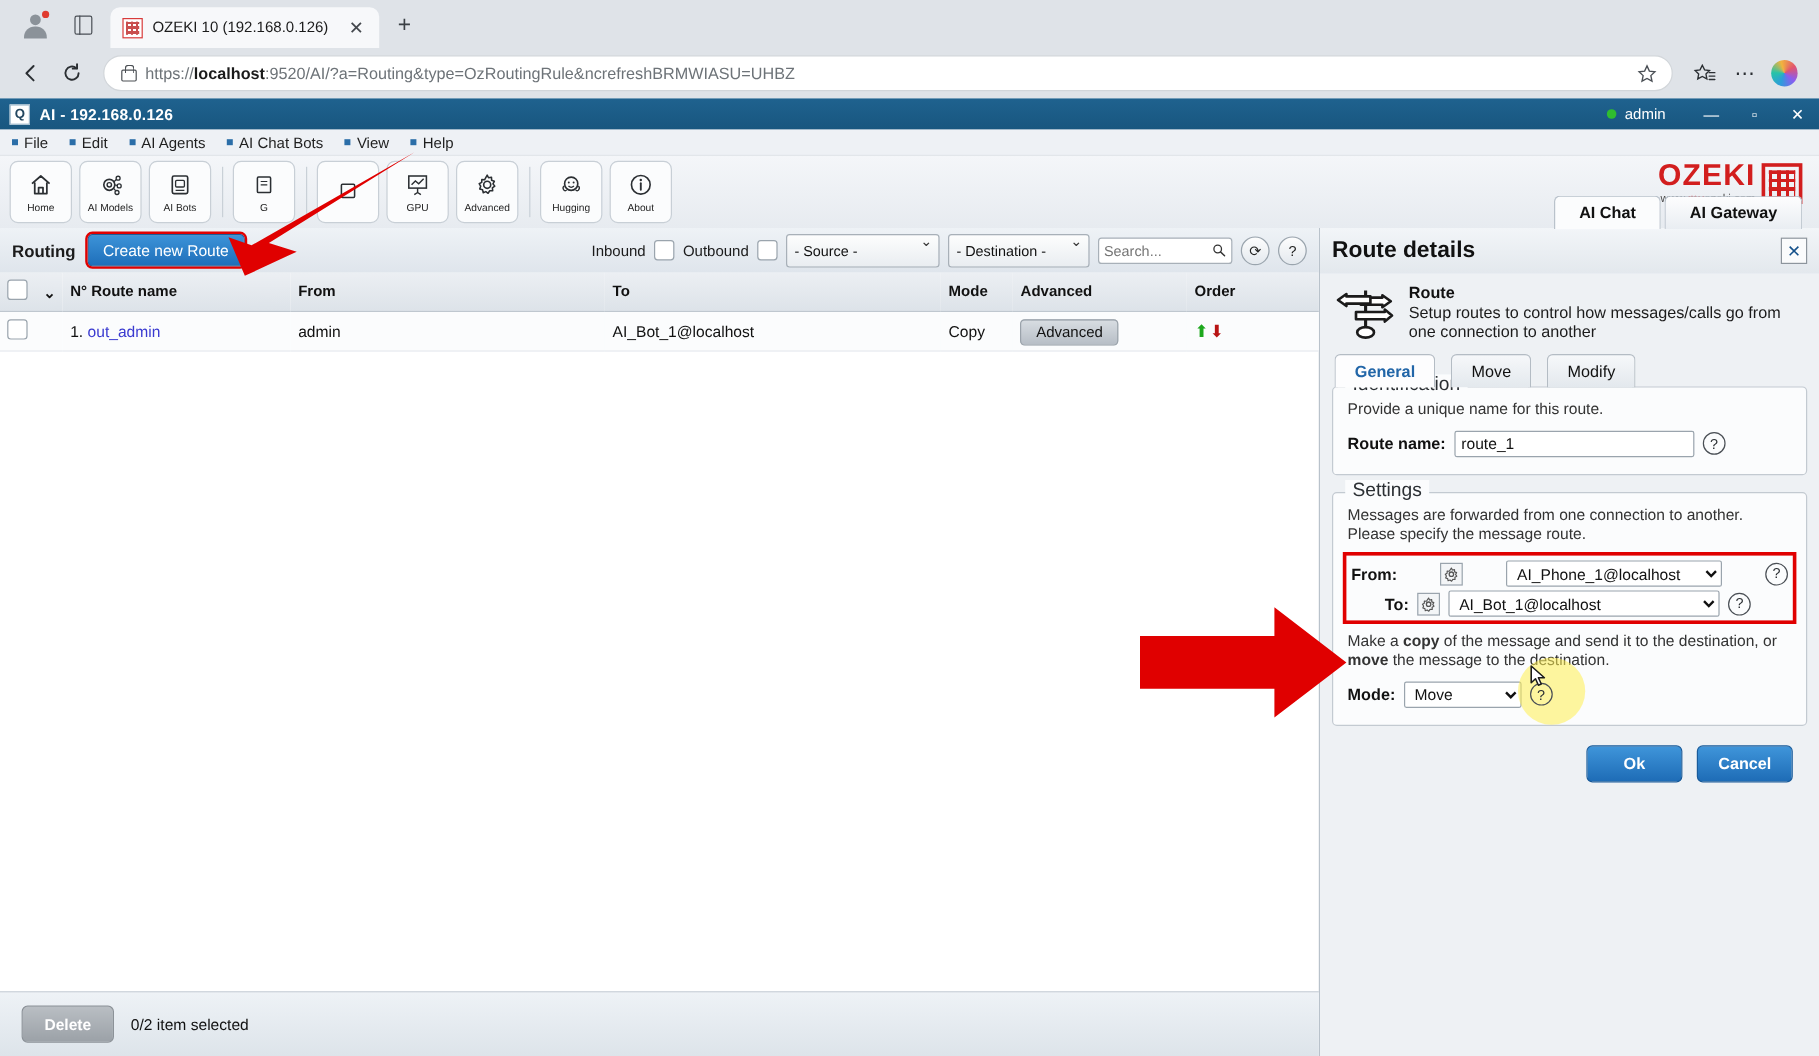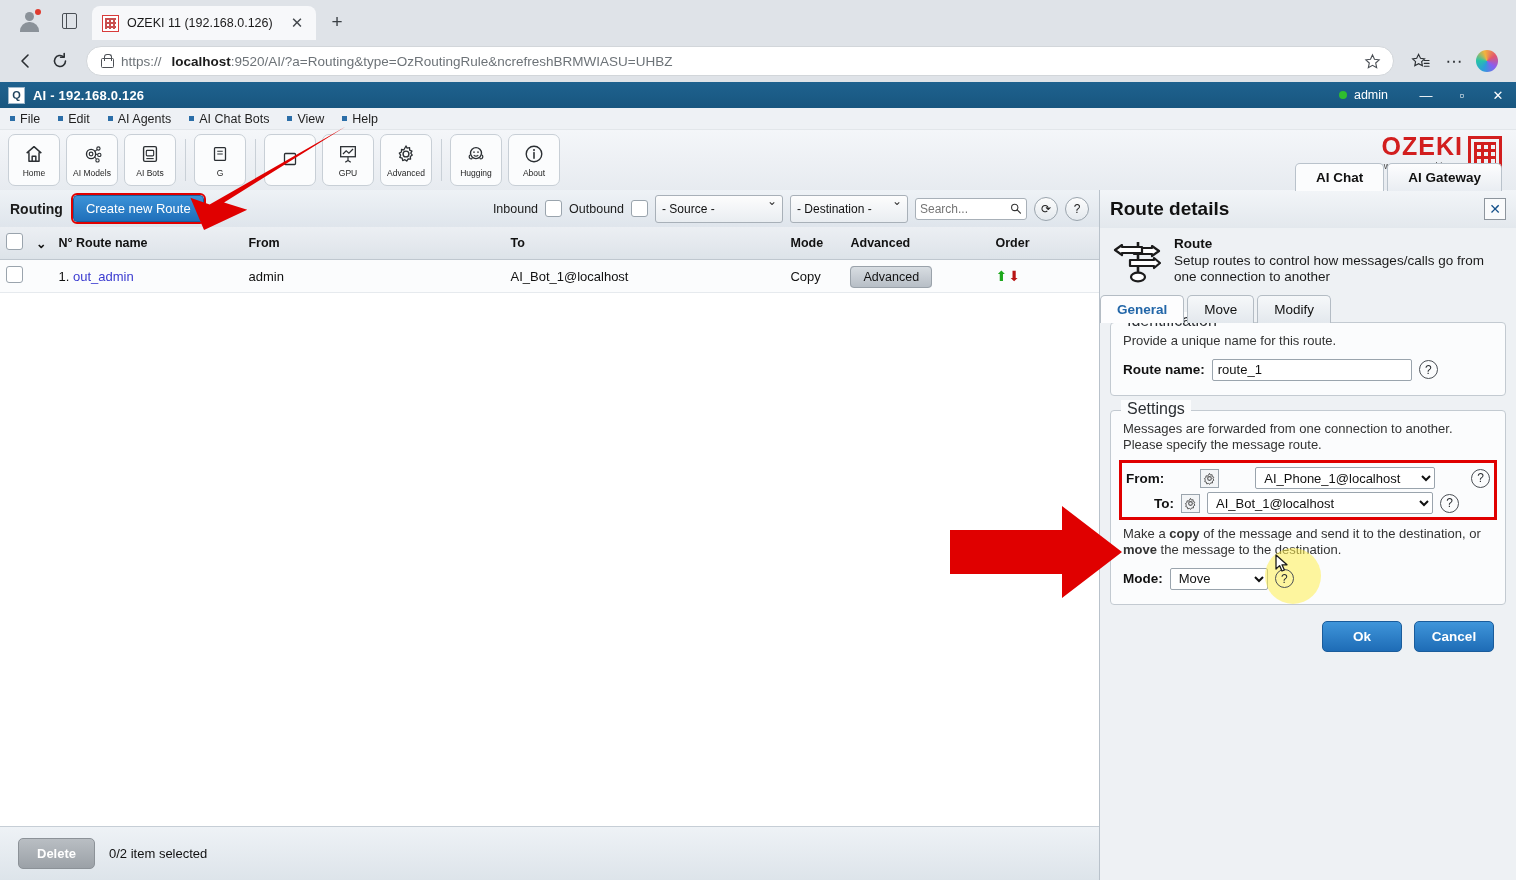--- a/index.html
+++ b/index.html
@@ -42,21 +42,21 @@
   .nav-icon { width: 32px; height: 32px; display:flex; align-items:center; justify-content:center; border-radius:4px; cursor:pointer; color:#2b2f33; }
   .urlbar {
     flex: 1; height: 30px; background: #ffffff; border-radius: 16px;
     display:flex; align-items:center; padding: 0 6px 0 14px; margin: 0 8px;
     border: 1px solid #d2d6da; cursor: text; gap: 9px;
   }
   .lock { width:11px; height:14px; position:relative; flex:none; }
   .lock:before { content:""; position:absolute; left:0; bottom:0; width:11px; height:8px; border:1.4px solid #4c5055; border-radius:1.5px; }
   .lock:after { content:""; position:absolute; left:2.6px; top:0px; width:6px; height:6px; border:1.4px solid #4c5055; border-bottom:none; border-radius:3px 3px 0 0; }
   .url-text { font-size: 13.5px; color: #6d7378; white-space: nowrap; flex:1; }
-  .url-text b { color: #1b1b1b; font-weight: 600; margin-left: 10px; }
+  .url-text b { color: #1b1b1b; font-weight: 600; }
   .star { width:30px;height:30px; display:flex;align-items:center;justify-content:center; cursor:pointer; }
   .copilot { width:22px; height:22px; border-radius:50%;
     background: conic-gradient(from 200deg, #2d9cdb, #27c3a8, #f2b33d, #e2556e, #8a5cf0, #2d9cdb);
     margin: 0 8px 0 4px; cursor:pointer; }
 
   
   .app-window { width: 1516px; height: 798px; position: relative; background: #f2f4f7; }
   .app-titlebar {
     height: 26px; background: linear-gradient(to bottom, #1f628f, #18567f);
     display: flex; align-items: center; padding-left: 8px; color: #ffffff;
@@ -149,21 +149,21 @@
   
   .right-pane { width: 416px; background: #eef1f4; display:flex; flex-direction:column; }
   .rp-head { height: 38px; background: linear-gradient(to bottom,#f2f5f8,#e3e8ed); display:flex; align-items:center; padding: 0 10px; }
   .rp-title { font-size: 19px; font-weight: bold; color: #111; }
   .rp-close { margin-left:auto; width:22px; height:22px; border:1px solid #8d959d; background:#fafbfc; display:flex; align-items:center; justify-content:center; font-size:14px; color:#14508a; cursor:pointer; }
   .rp-desc { display:flex; gap: 10px; padding: 8px 12px 10px 12px; background:#eef1f4; align-items:flex-start; }
   .route-ico { width: 52px; height: 48px; flex: none; }
   .rp-desc-t1 { font-size: 13.5px; font-weight: bold; color:#111; }
   .rp-desc-t2 { font-size: 13.5px; color:#1b1b1b; line-height: 1.2; margin-top:2px; }
 
-  .tabs2 { display:flex; gap:3px; position: relative; z-index: 2; }
+  .tabs2 { display:flex; gap:13px; padding-left: 12px; position: relative; z-index: 2; }
   .tab2 { font-size: 13.5px; padding: 6px 16px; background: linear-gradient(to bottom,#f6f8fa,#e3e8ed);
           border:1px solid #b4bcc4; border-bottom:none; border-radius:5px 5px 0 0; cursor:pointer; color:#111; }
   .tab2.active { background:#fdfdfe; color:#2266a8; font-weight:bold; }
 
   .panel-body { flex:1; padding: 0 10px; }
   .fieldset { border: 1px solid #c3cad1; background: #fbfcfd; border-radius: 4px; padding: 10px 12px 14px 12px; margin-top: -1px; position: relative; }
   .fieldset + .fieldset { margin-top: 14px; }
   .legend { position:absolute; top:-11px; left:10px; background:#fbfcfd; padding: 0 6px; font-size: 16px; color:#2b2f33; }
   .hint { font-size: 13px; color:#333; line-height:1.25; }
   .row { display:flex; align-items:center; gap: 7px; margin-top: 9px; }
@@ -192,21 +192,21 @@
     <div class="profile-btn">
       <div class="head"></div>
         <div class="body"></div>
         <div class="dot"></div>
     </div>
     <div class="collections-btn">
         <div class="sq"></div>
       </div>
     <div class="tab">
       <div class="tab-favicon"></div>
-      <div class="tab-title">OZEKI 11 (192.168.0.126)</div>
+      <div class="tab-title">OZEKI 10 (192.168.0.126)</div>
       <div class="tab-close">✕</div>
     </div>
     <div class="newtab">+</div>
   </div>
   <div class="navbar">
     <div class="nav-icon">
       <svg width="18" height="18" viewBox="0 0 18 18">
           <path d="M11 3 L5 9 L11 15" fill="none" stroke="#2b2f33" stroke-width="1.6" stroke-linecap="round" stroke-linejoin="round"></path>
         </svg>
     </div>

